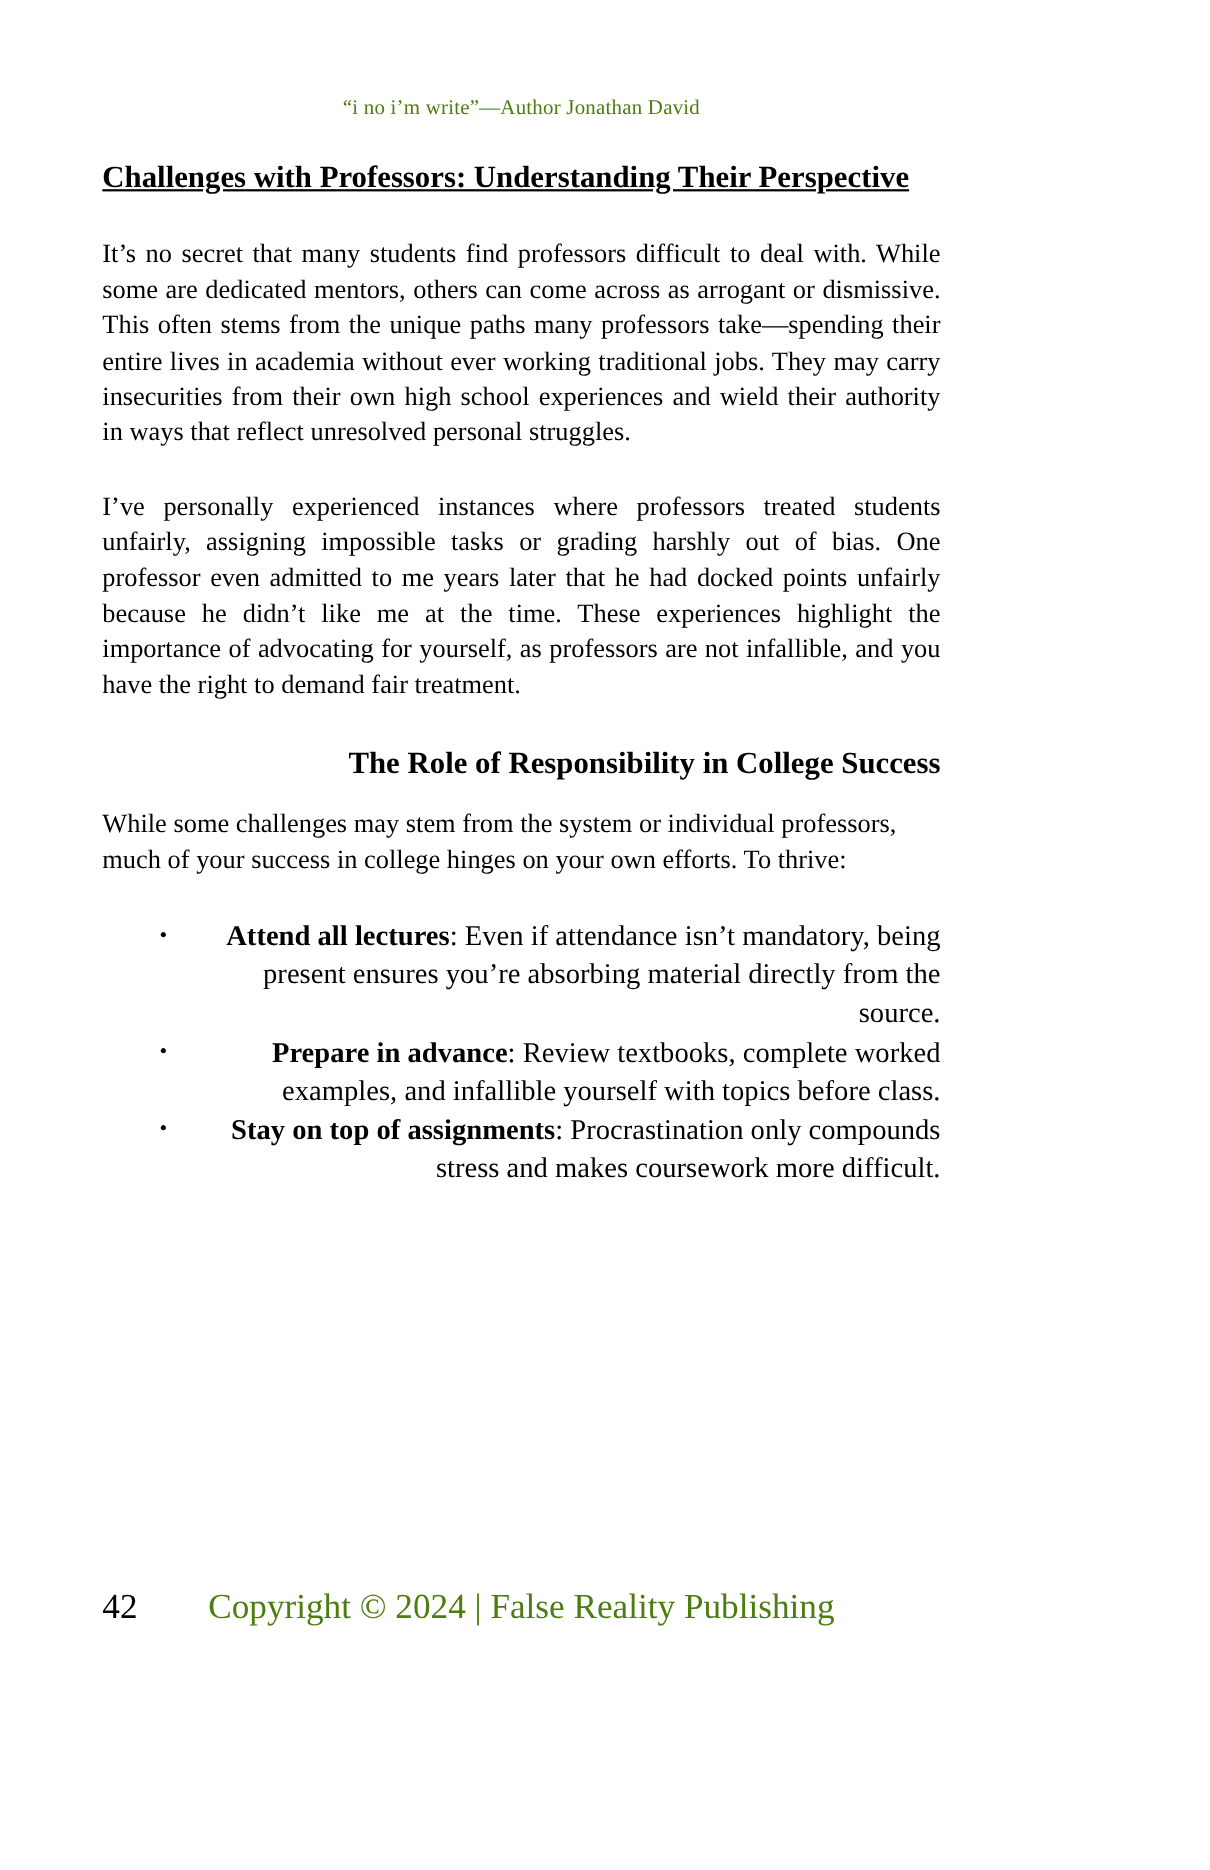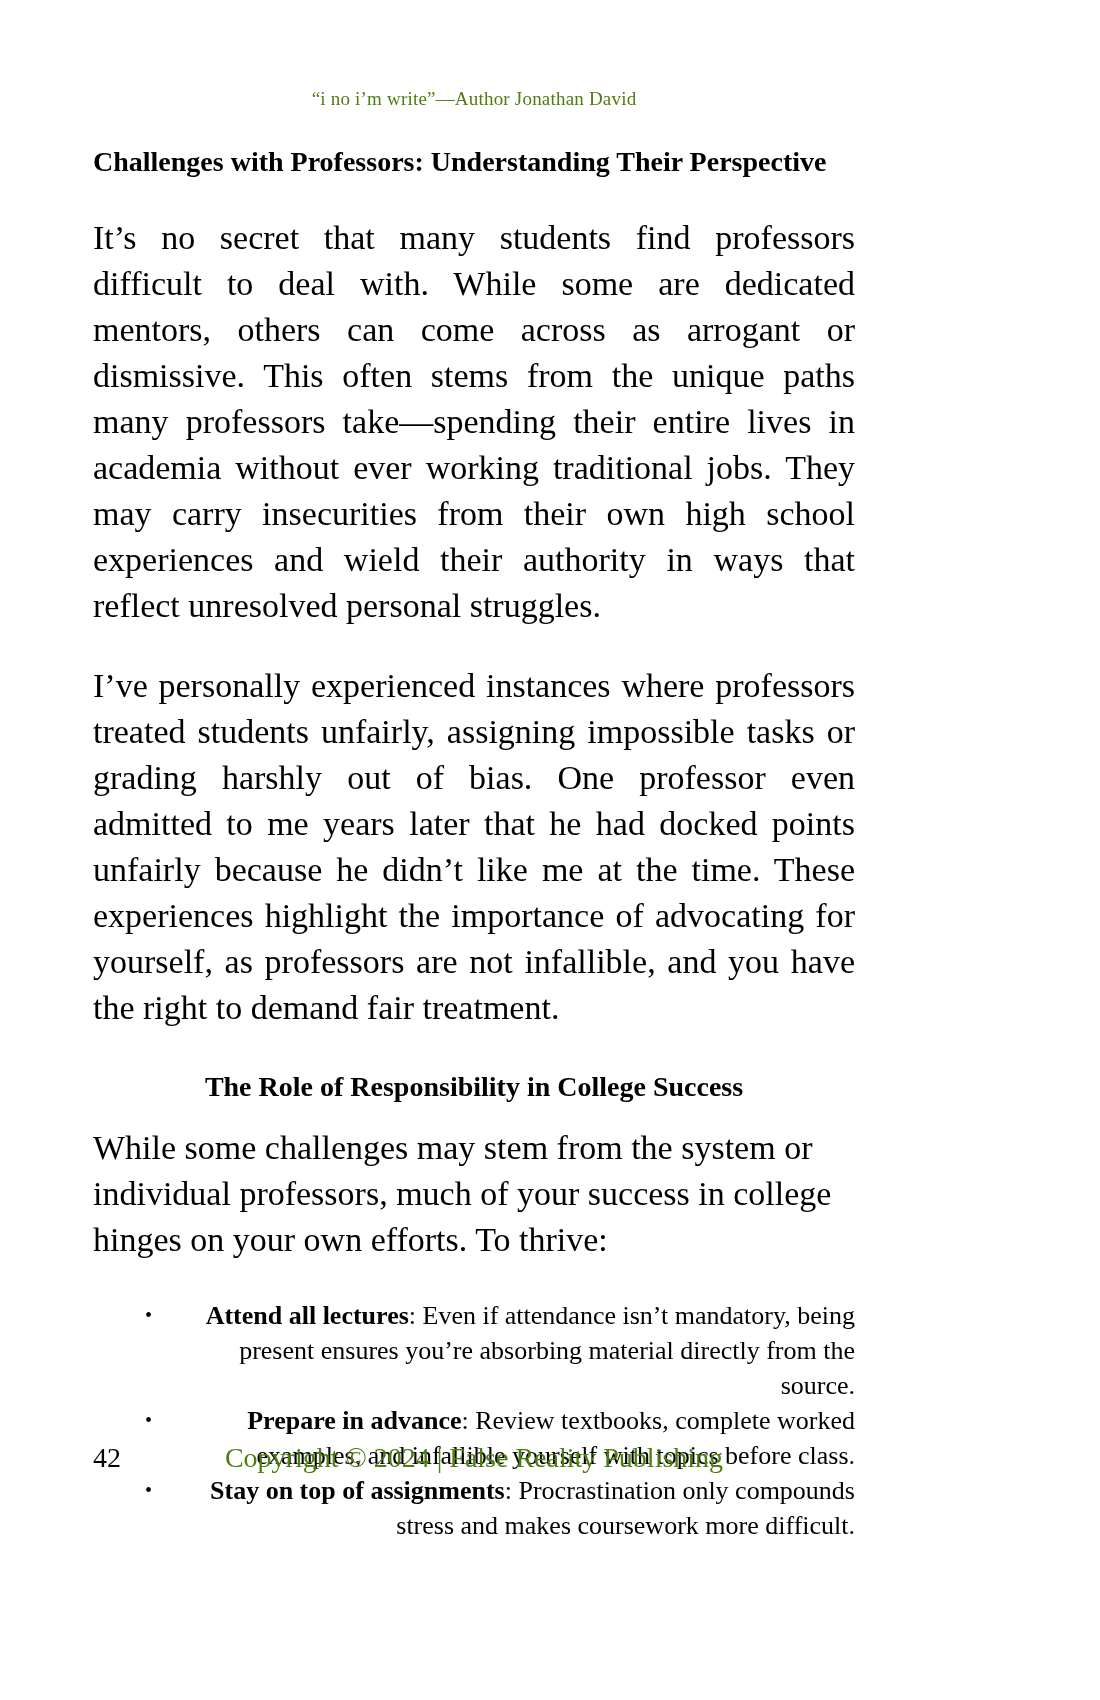--- a/index.html
+++ b/index.html
@@ -31,31 +31,32 @@
     font-size: 19px;
     color: #4d7c0f;
     letter-spacing: 0.2px;
   }
   h1.section-heading {
     margin-top: 34px;
     font-size: 28px;
     font-weight: bold;
     line-height: 1.3;
     text-align: left;
+    text-decoration: underline;
   }
   h2.section-heading {
     margin-top: 38px;
     font-size: 28px;
     font-weight: bold;
     line-height: 1.3;
-    text-align: center;
+    text-align: right;
   }
   p.body-para {
     margin-top: 35px;
-    font-size: 34px;
+    font-size: 24px;
     line-height: 1.35;
     text-align: justify;
   }
   p.body-para.no-justify {
     text-align: left;
     margin-top: 20px;
   }
   ul.bullet-list {
     margin-top: 35px;
     list-style: none;
@@ -76,21 +77,21 @@
   ul.bullet-list .bullet-text {
     flex: 1;
     text-align: right;
   }
   .bullet-text b { font-weight: bold; }
   .footer {
     position: absolute;
     top: 1442px;
     left: 93px;
     width: 762px;
-    font-size: 28px;
+    font-size: 32px;
   }
   .footer .page-number {
     position: absolute;
     left: 0;
     top: 0;
     color: #000000;
   }
   .footer .copyright {
     text-align: center;
     color: #4d7c0f;

